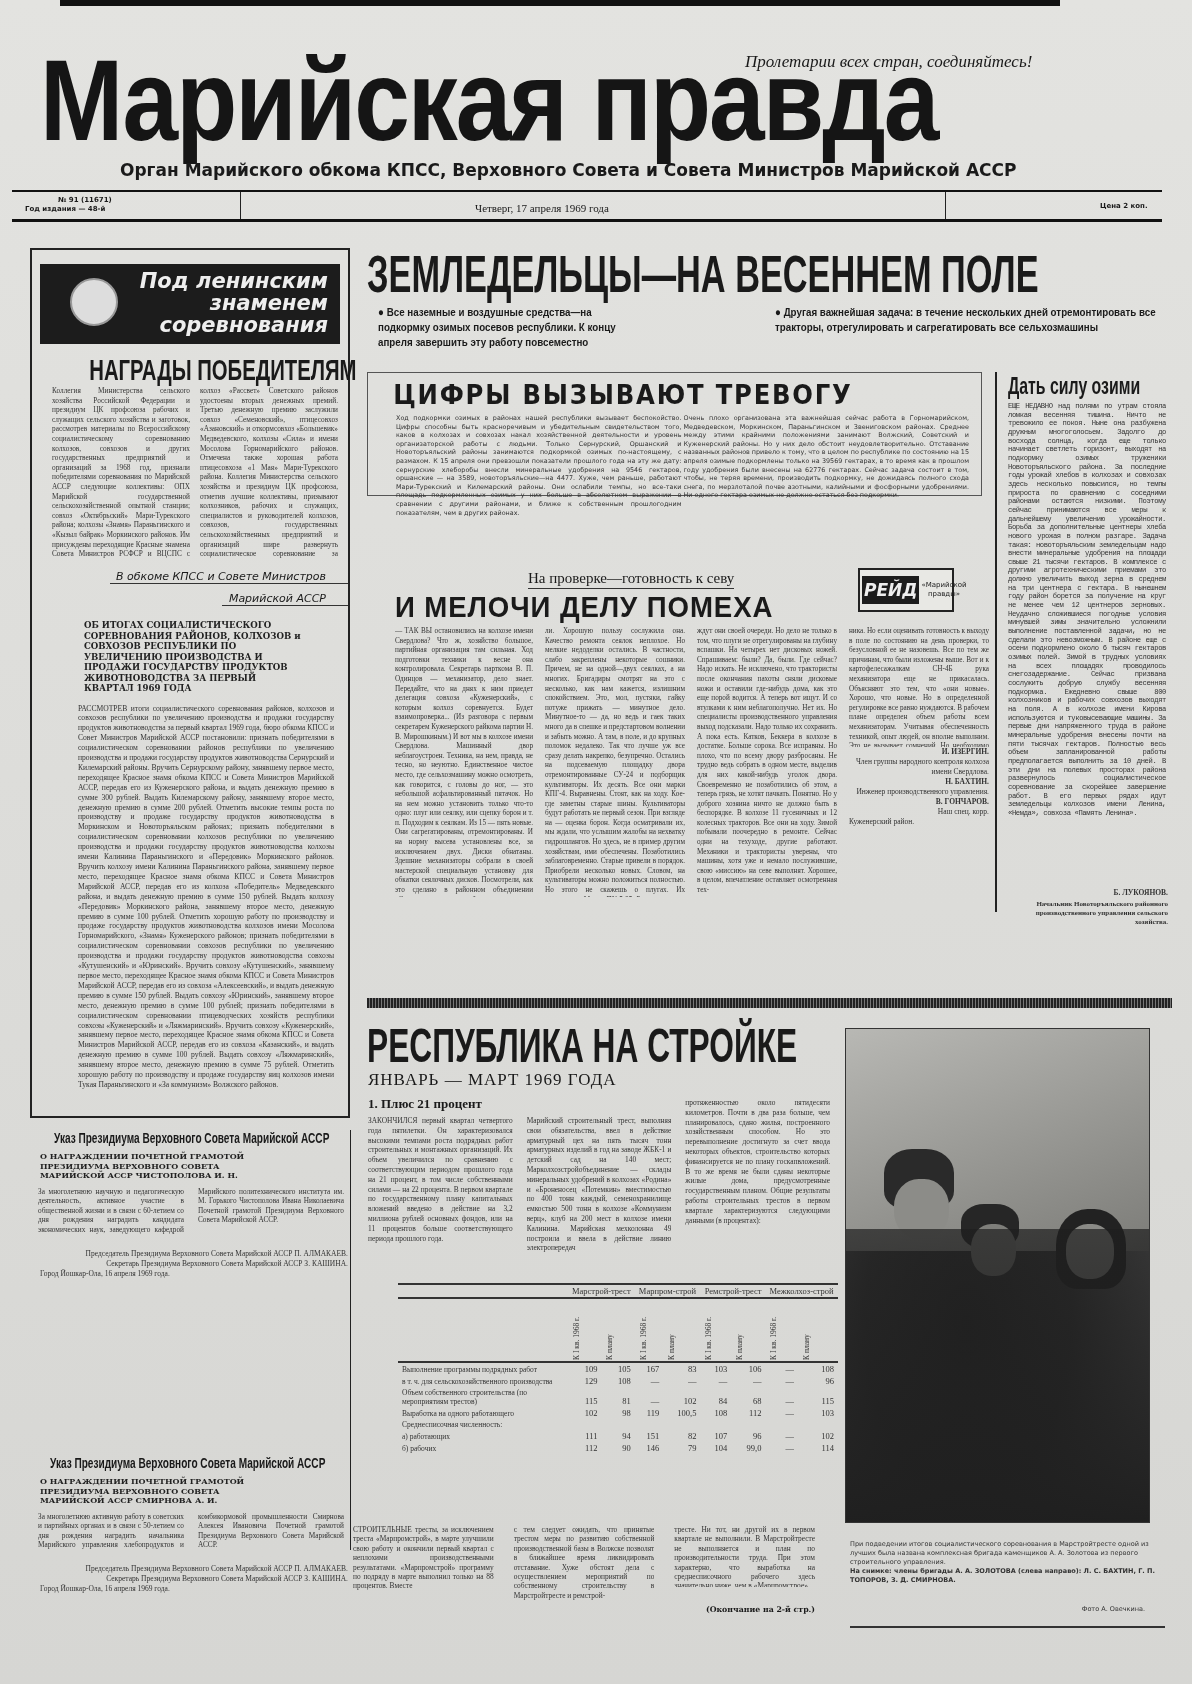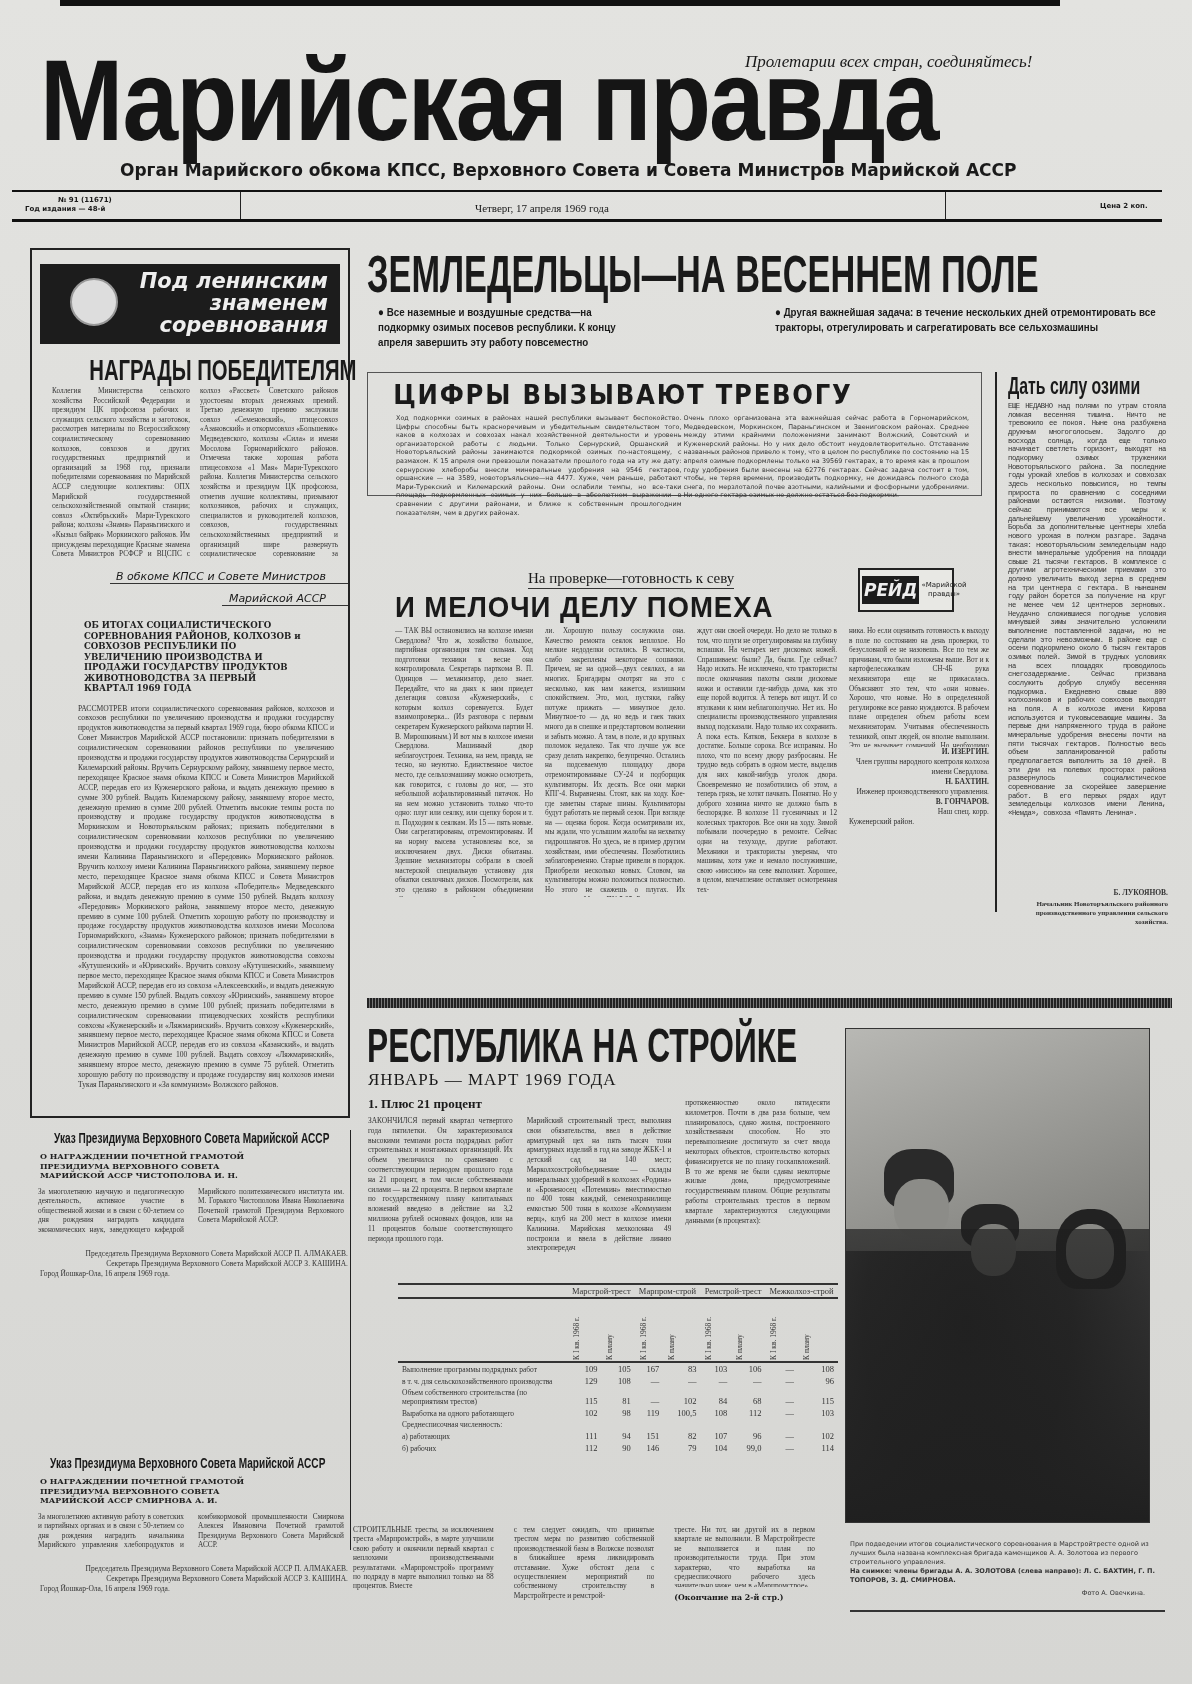--- a/index.html
+++ b/index.html
@@ -256,32 +256,32 @@
           </tr>
         </tbody>
     </table>
   </div>
 
   <div class="abs" style="left:353px;top:1525px;width:462px;display:flex;gap:20px">
     <div class="col" style="flex:1;height:80px;font-size:7.4px;line-height:9.4px">СТРОИТЕЛЬНЫЕ тресты, за исключением треста «Марпромстрой», в марте улучшили свою работу и окончили первый квартал с неплохими производственными результатами. «Марпромстрой» программу по подряду в марте выполнил только на 88 процентов. Вместе</div>
     <div class="col" style="flex:1;height:80px;font-size:7.4px;line-height:9.4px">с тем следует ожидать, что принятые трестом меры по развитию собственной производственной базы в Волжске позволят в ближайшее время ликвидировать отставание. Хуже обстоят дела с осуществлением мероприятий по собственному строительству в Марстройтресте и ремстрой-</div>
     <div style="flex:1">
       <div class="col" style="height:62px;font-size:7.4px;line-height:9.4px">тресте. Ни тот, ни другой их в первом квартале не выполнили. В Марстройтресте не выполняется и план по производительности труда. При этом характерно, что выработка на среднесписочного рабочего здесь значительно ниже, чем в «Марпромстрое».</div>
-      <div style="font-size:7.8px;font-weight:bold;text-align:left;margin-top:6px">(Окончание на 2-й стр.)</div>
+      <div style="font-size:7.8px;font-weight:bold;text-align:right;margin-top:18px">(Окончание на 2-й стр.)</div>
     </div>
   </div>
 
   <div class="abs photo" style="left:845px;top:1028px;width:305px;height:495px;overflow:hidden">
     <div style="position:absolute;left:0;top:0;width:100%;height:45%;background:linear-gradient(160deg,#b8b8b4 0%,#9a9a96 50%,#7c7c78 100%)"></div>
     <div style="position:absolute;left:38px;top:120px;width:70px;height:60px;border-radius:40% 40% 30% 30%;background:#2a2a2a"></div>
     <div style="position:absolute;left:48px;top:150px;width:55px;height:60px;border-radius:45%;background:#8c8c88"></div>
     <div style="position:absolute;left:115px;top:175px;width:58px;height:45px;border-radius:40%;background:#262626"></div>
     <div style="position:absolute;left:125px;top:195px;width:45px;height:52px;border-radius:45%;background:#7e7e7a"></div>
     <div style="position:absolute;left:210px;top:180px;width:70px;height:80px;border-radius:45% 45% 30% 30%;background:#222"></div>
     <div style="position:absolute;left:220px;top:195px;width:48px;height:55px;border-radius:45%;background:#8a8a86"></div>
     <div style="position:absolute;left:0;top:200px;width:100%;height:300px;background:linear-gradient(180deg,rgba(30,30,30,.7),#1f1f1f)"></div>
   </div>
   <div class="abs" style="left:850px;top:1540px;width:315px;border-bottom:2px solid #333;padding-bottom:12px">
     <div class="cap">При подведении итогов социалистического соревнования в Марстройтресте одной из лучших была названа комплексная бригада каменщиков А. А. Золотова из первого строительного управления.</div>
     <div class="cap" style="font-weight:bold">На снимке: члены бригады А. А. ЗОЛОТОВА (слева направо): Л. С. БАХТИН, Г. П. ТОПОРОВ, З. Д. СМИРНОВА.</div>
-    <div class="cap" style="text-align:right;padding-right:20px;margin-top:4px">Фото А. Овечкина.</div>
+    <div class="cap" style="text-align:right;padding-right:20px;margin-top:20px">Фото А. Овечкина.</div>
   </div>
 </div>
 
 </body></html>

